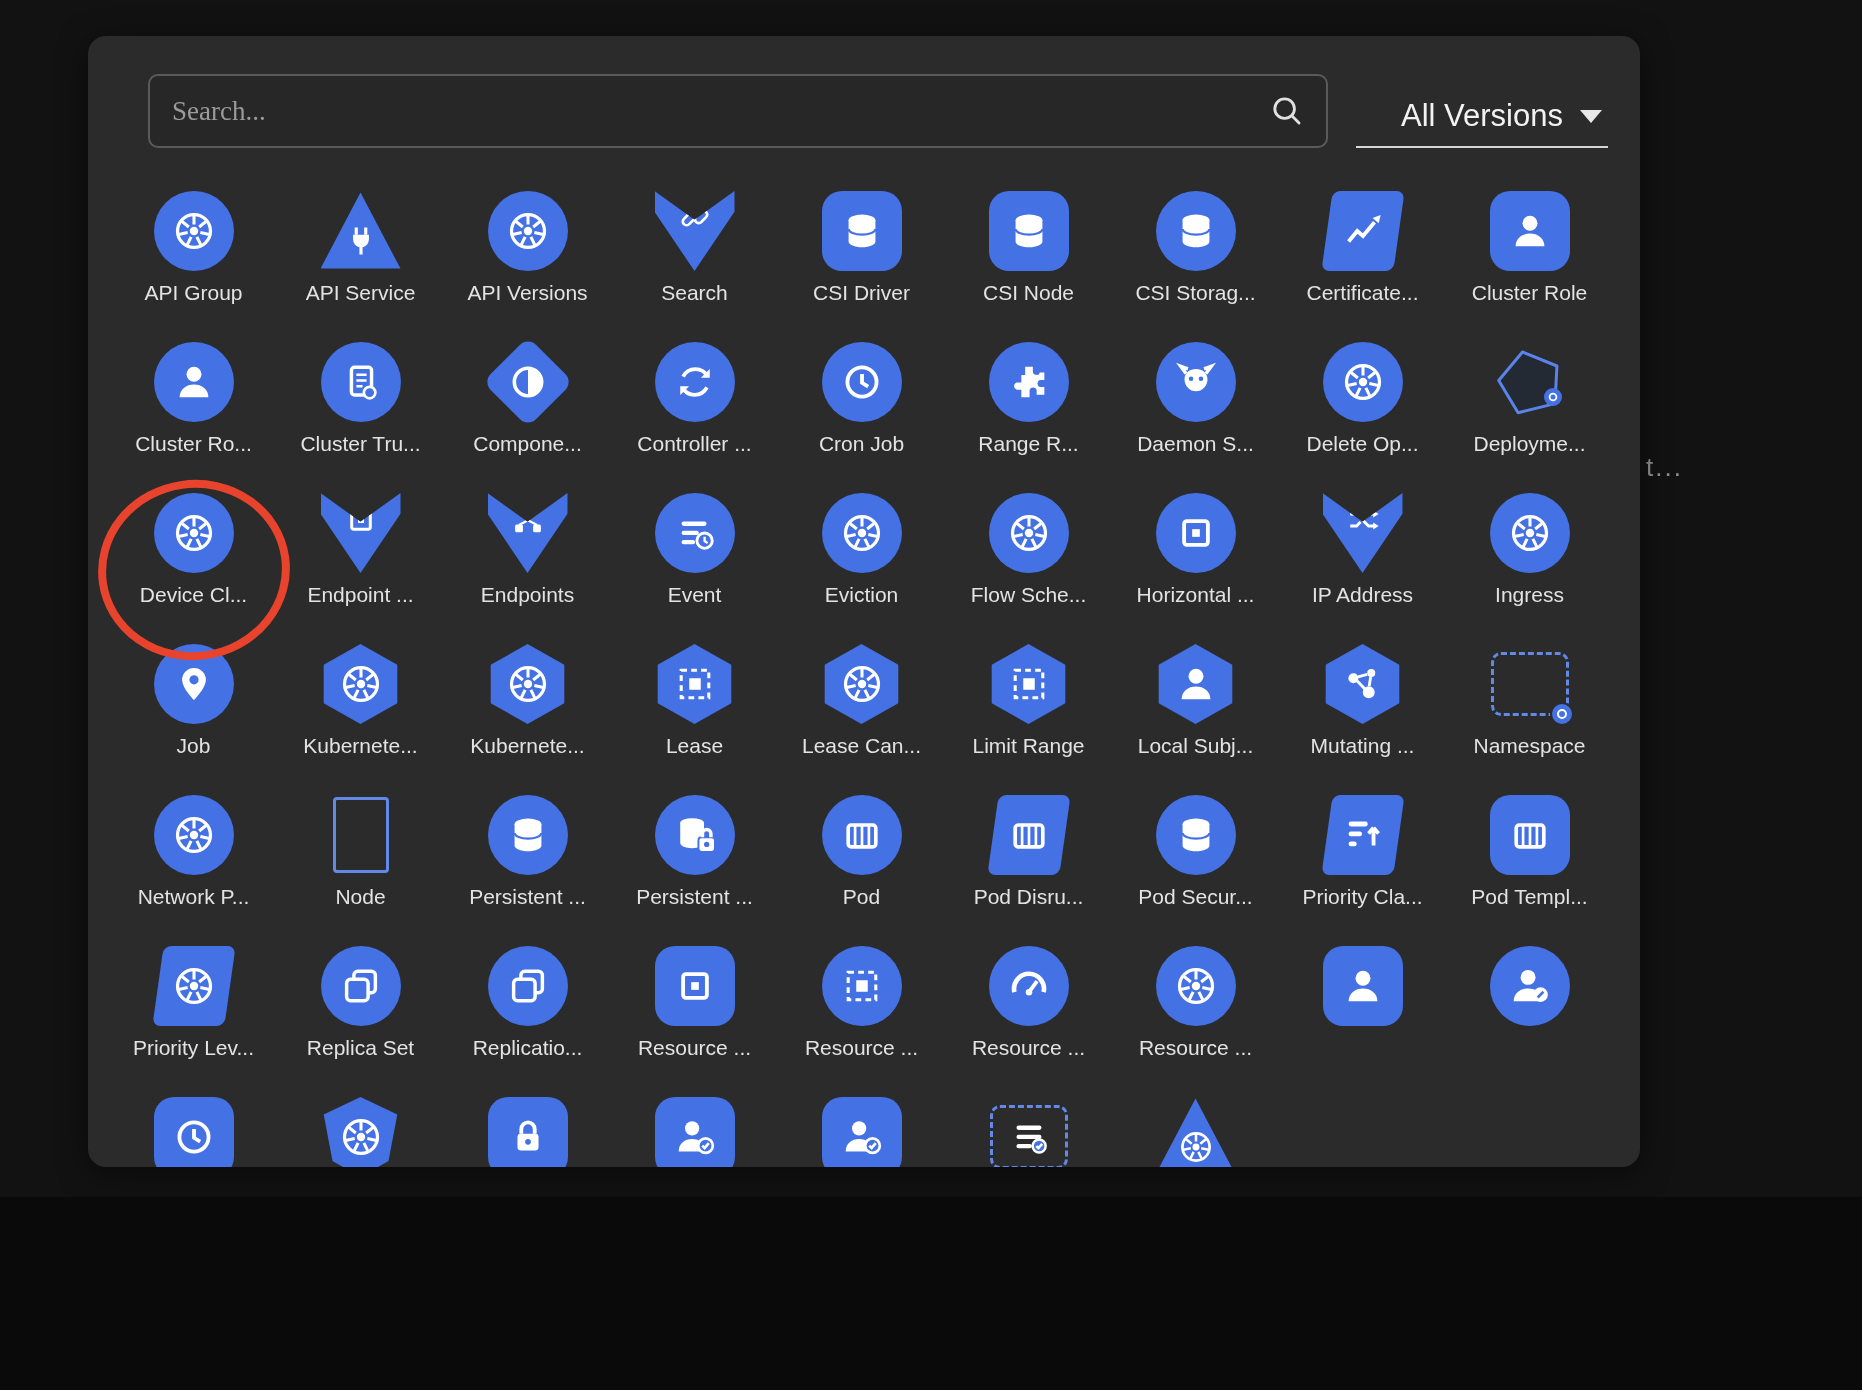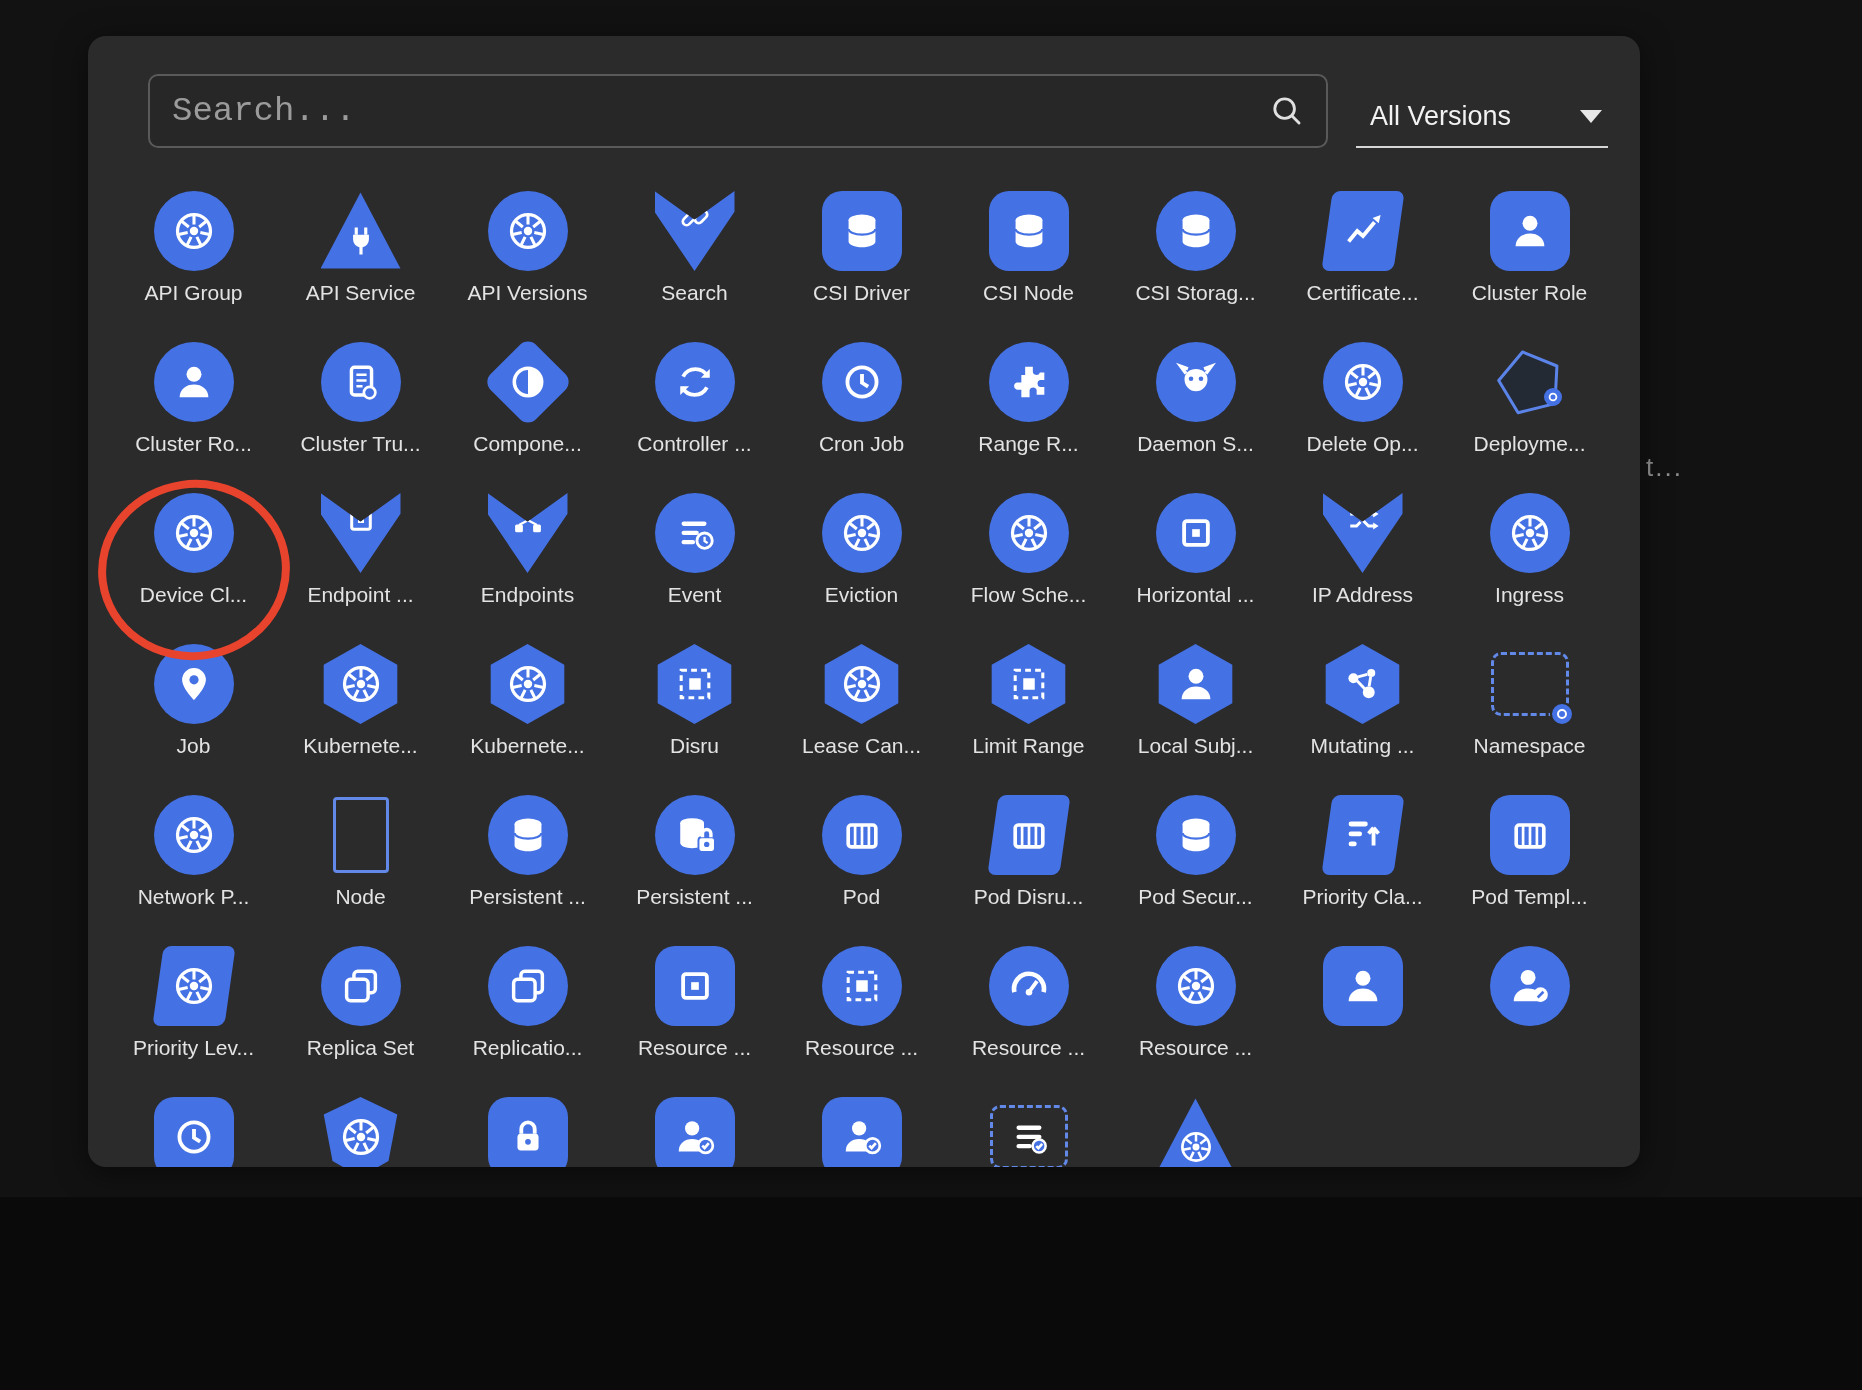--- a/index.html
+++ b/index.html
@@ -7,28 +7,28 @@
         font-family:"Liberation Sans",sans-serif;background:#121212;}
 
   
   #modal{position:absolute;left:88px;top:36px;width:1552px;height:1131px;
          background:#2b2b2b;border-radius:18px;overflow:hidden;
          box-shadow:0 6px 30px rgba(0,0,0,.5);}
   #search-box{position:absolute;left:60px;top:38px;width:1180px;height:74px;
               background:#272727;border:2px solid #5a5a5a;border-radius:10px;
               display:flex;align-items:center;box-sizing:border-box;padding:0 20px;}
   #search-input{flex:1;background:transparent;border:none;outline:none;
-                color:#e8e8e8;font-size:34px;font-family:Liberation Mono, monospace;}
+                color:#e8e8e8;font-size:27px;font-family:Liberation Serif, serif;}
   #search-input::placeholder{color:#9b9b9b;}
   #search-box svg{flex:0 0 auto;}
   #version-filter{position:absolute;left:1268px;top:50px;width:252px;height:62px;
                   border-bottom:2px solid #d6d6d6;display:flex;align-items:center;
                   justify-content:space-between;cursor:pointer;padding:0 6px 0 14px;
                   box-sizing:border-box;}
-  #version-label{color:#f2f2f2;font-size:27px;}
+  #version-label{color:#f2f2f2;font-size:31px;margin-left:31px;}
   .caret-down{width:0;height:0;border-left:11px solid transparent;
               border-right:11px solid transparent;border-top:13px solid #e8e8e8;}
 
   
   #grid{position:absolute;left:22px;top:147px;width:1506px;
         display:grid;grid-template-columns:repeat(9,167px);grid-auto-rows:151px;}
   .cell{display:flex;flex-direction:column;align-items:center;}
   .iconwrap{position:relative;width:80px;height:80px;margin-top:8px;
             display:flex;align-items:center;justify-content:center;}
   .icon{width:80px;height:80px;background:#4471e4;display:flex;
@@ -455,21 +455,21 @@
         </div>
         <div class="cell" aria-label="Lease">
           <div class="iconwrap">
             <div class="icon s-hex">
               <svg class="glyph" viewBox="0 0 24 24">
                 <rect x="4.8" y="4.8" width="14.4" height="14.4" fill="none" stroke="#fff" stroke-width="1.6" stroke-dasharray="3 2.2"></rect>
                 <rect x="9" y="9" width="6" height="6" fill="#fff"></rect>
               </svg>
             </div>
           </div>
-          <div class="label">Disru</div>
+          <div class="label">Lease</div>
         </div>
         <div class="cell" aria-label="Lease Can...">
           <div class="iconwrap">
             <div class="icon s-hex">
               <svg class="glyph" viewBox="0 0 24 24">
                 <circle cx="12" cy="12" r="8.6" fill="none" stroke="#fff" stroke-width="1.7"></circle>
                 <circle cx="12" cy="12" r="2.2" fill="#fff"></circle>
                 <g stroke="#fff" stroke-width="1.6">
                   <path d="M12 8.6V3.8M9.3 9.9L5.6 6.9M8.7 12.8l-4.7 1M10.5 15.1l-2.1 4.3M13.5 15.1l2.1 4.3M15.3 12.8l4.7 1M14.7 9.9l3.7-3"></path>
                 </g>

